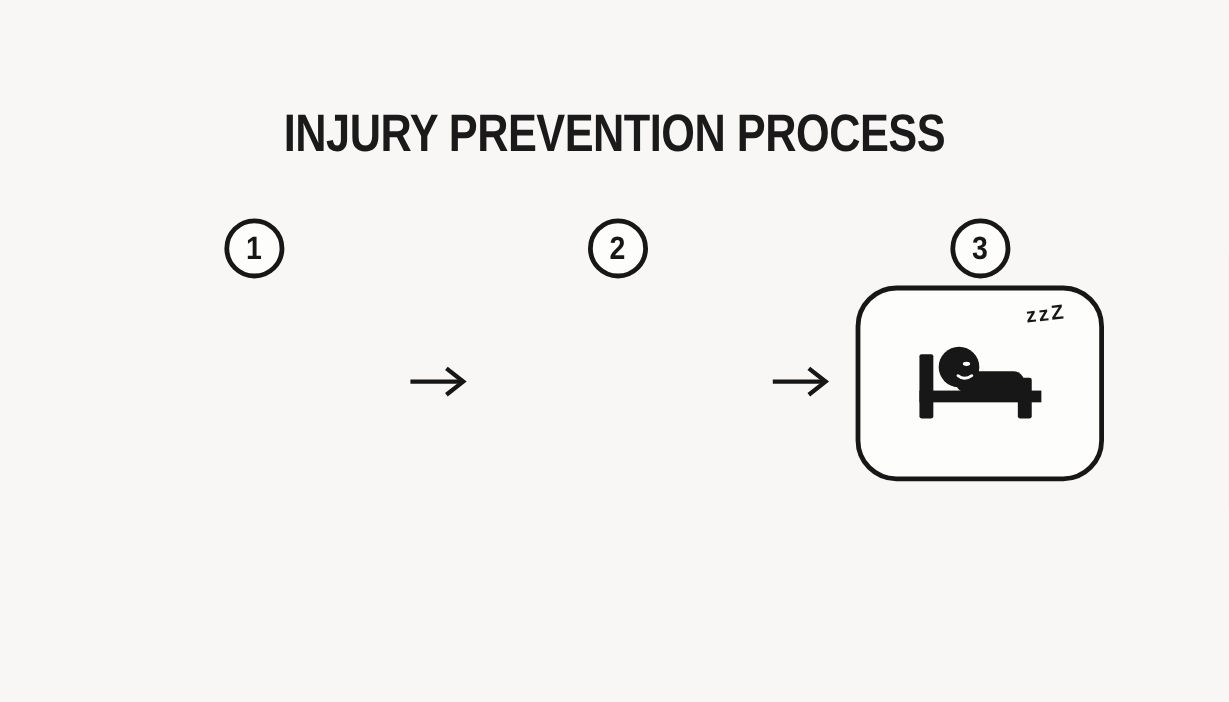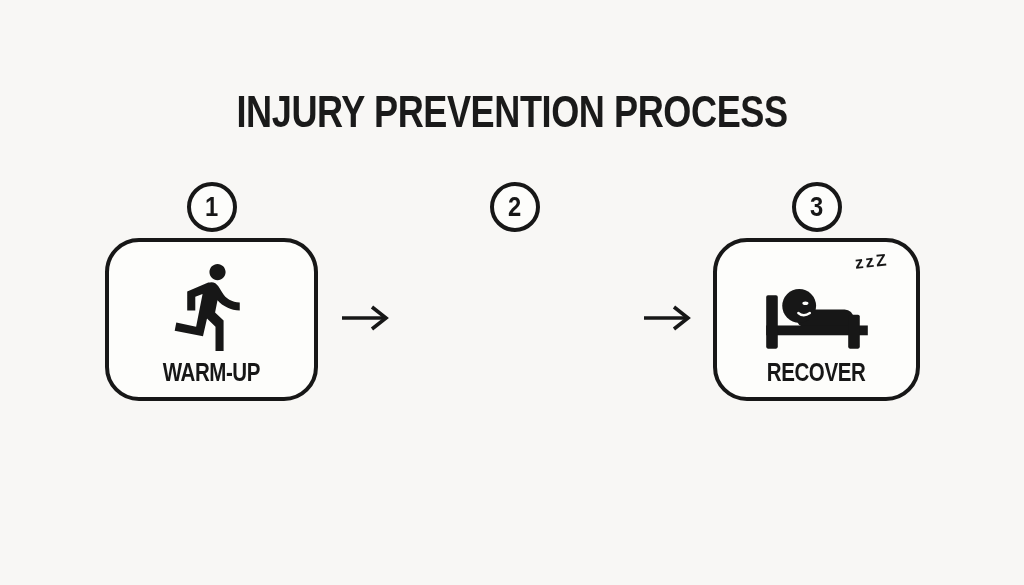--- a/index.html
+++ b/index.html
@@ -124,31 +124,20 @@
 <div class="stage">
 
   <div class="title">
     <span class="condensed">INJURY PREVENTION PROCESS</span>
   </div>
 
   <div class="step step-1">
     <div class="step-circle">
       <span class="step-number">1</span>
     </div>
-    <div class="card">
-      <div class="icon-box">
-
-        <svg class="icon-svg" width="97" height="97" viewBox="0 0 24 24" aria-hidden="true">
-          <path class="ink" d="M13.49 5.48c1.1 0 2-.9 2-2s-.9-2-2-2-2 .9-2 2 .9 2 2 2zm-3.6 13.9l1-4.4 2.1 2v6h2v-7.5l-2.1-2 .6-3c1.3 1.5 3.3 2.5 5.5 2.5v-2c-1.9 0-3.5-1-4.3-2.4l-1-1.6c-.4-.6-1-1-1.7-1-.3 0-.5.1-.8.1l-5.2 2.2v4.7h2v-3.4l1.8-.7-1.6 8.1-4.9-1-.4 2 7 1.4z"></path>
-        </svg>
-      </div>
-      <div class="card-label">
-        <span class="condensed">WARM-UP</span>
-      </div>
-    </div>
   </div>
 
   <svg class="flow-arrow flow-arrow-1" width="56" height="32" viewBox="0 0 56 32" aria-hidden="true">
     <line class="ink-stroke" x1="3" y1="16" x2="46" y2="16" stroke-width="3.6"></line>
     <polyline class="ink-stroke" points="33,5 47,16 33,27" stroke-width="3.6" stroke-linejoin="miter"></polyline>
   </svg>
 
   <div class="step step-2">
     <div class="step-circle">
       <span class="step-number">2</span>
@@ -178,19 +167,16 @@
 
           <path d="M44 46 q6 5 13 0" stroke="#fdfdfb" stroke-width="2.6" fill="none" stroke-linecap="round"></path>
 
           <rect class="ink" x="8" y="60" width="114" height="11"></rect>
 
           <rect class="ink" x="8" y="26" width="13" height="60" rx="2"></rect>
 
           <rect class="ink" x="100" y="48" width="13" height="38" rx="2"></rect>
         </svg>
       </div>
-      <div class="card-label">
-        <span class="condensed">RECOVER</span>
-      </div>
     </div>
   </div>
 
 </div>
 
 </body></html>

